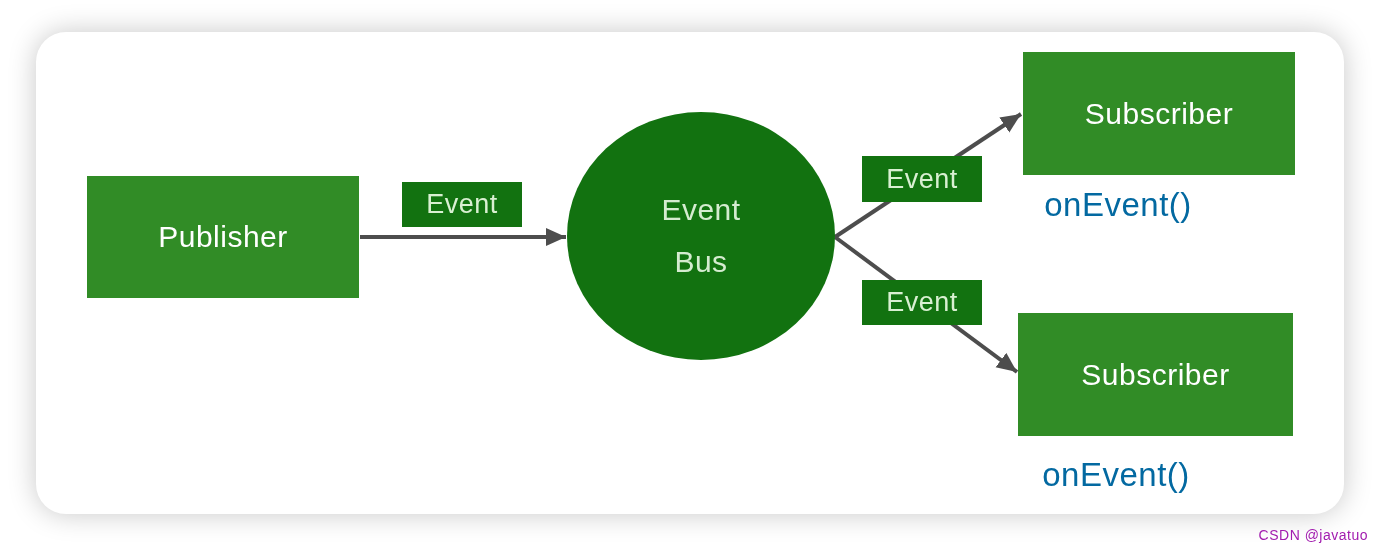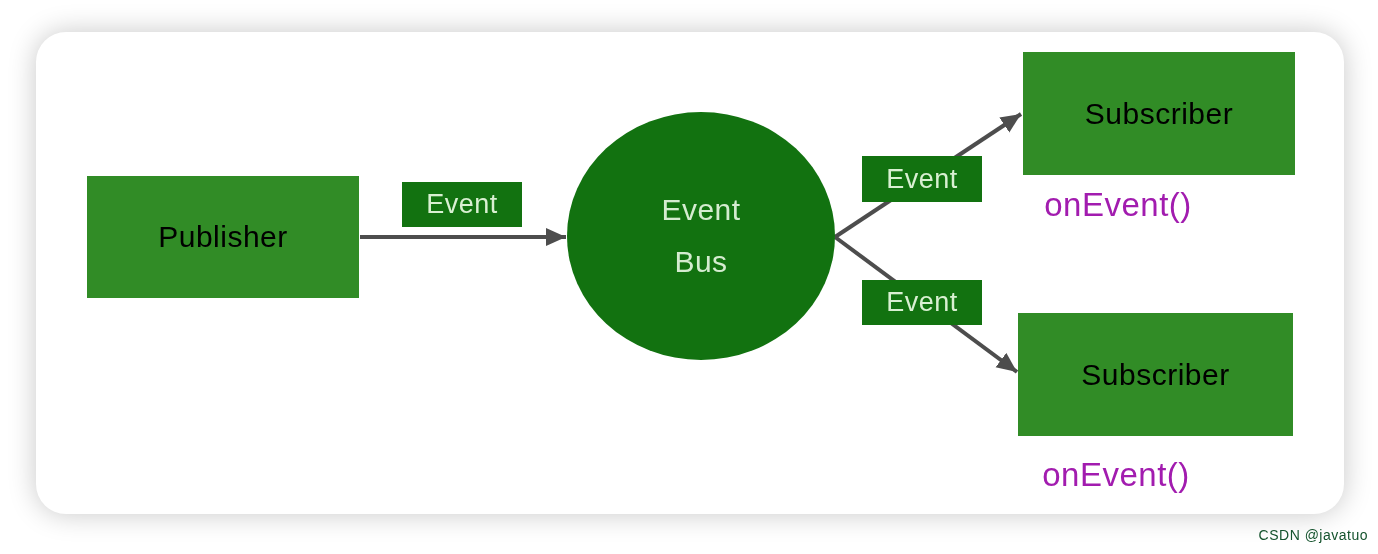--- a/index.html
+++ b/index.html
@@ -35,21 +35,21 @@
     height: 554px;
     z-index: 2;
     pointer-events: none;
   }
   .node {
     position: absolute;
     z-index: 3;
     display: flex;
     align-items: center;
     justify-content: center;
-    color: #000000;
+    color: #ffffff;
     letter-spacing: 0.5px;
   }
   .node-big {
     background: #318c26;
     font-size: 30px;
   }
   .event-badge {
     background: #127210;
     font-size: 27px;
     color: #d9f0d2;
@@ -66,34 +66,34 @@
     font-size: 30px;
     line-height: 52px;
     color: #d5ecd0;
   }
   .subscriber-top    { left: 1023px; top: 52px;  width: 272px; height: 123px; }
   .subscriber-bottom { left: 1018px; top: 313px; width: 275px; height: 123px; }
   .method-label {
     position: absolute;
     z-index: 3;
     font-size: 33px;
-    color: #a21caf;
+    color: #0369a1;
     text-align: center;
     letter-spacing: 0.5px;
   }
   .post-label           { left: 392px;  top: 255px; width: 145px; }
   .onevent-top-label    { left: 1028px; top: 186px; width: 180px; }
   .onevent-bottom-label { left: 1026px; top: 456px; width: 180px; }
   .watermark {
     position: absolute;
     right: 10px;
     top: 527px;
     z-index: 4;
     font-size: 14px;
-    color: #14532d;
+    color: #a21caf;
     letter-spacing: 0.5px;
   }
 </style>
 </head>
 <body>
 
 <div class="stage">
 
   <div class="card"></div>
 

